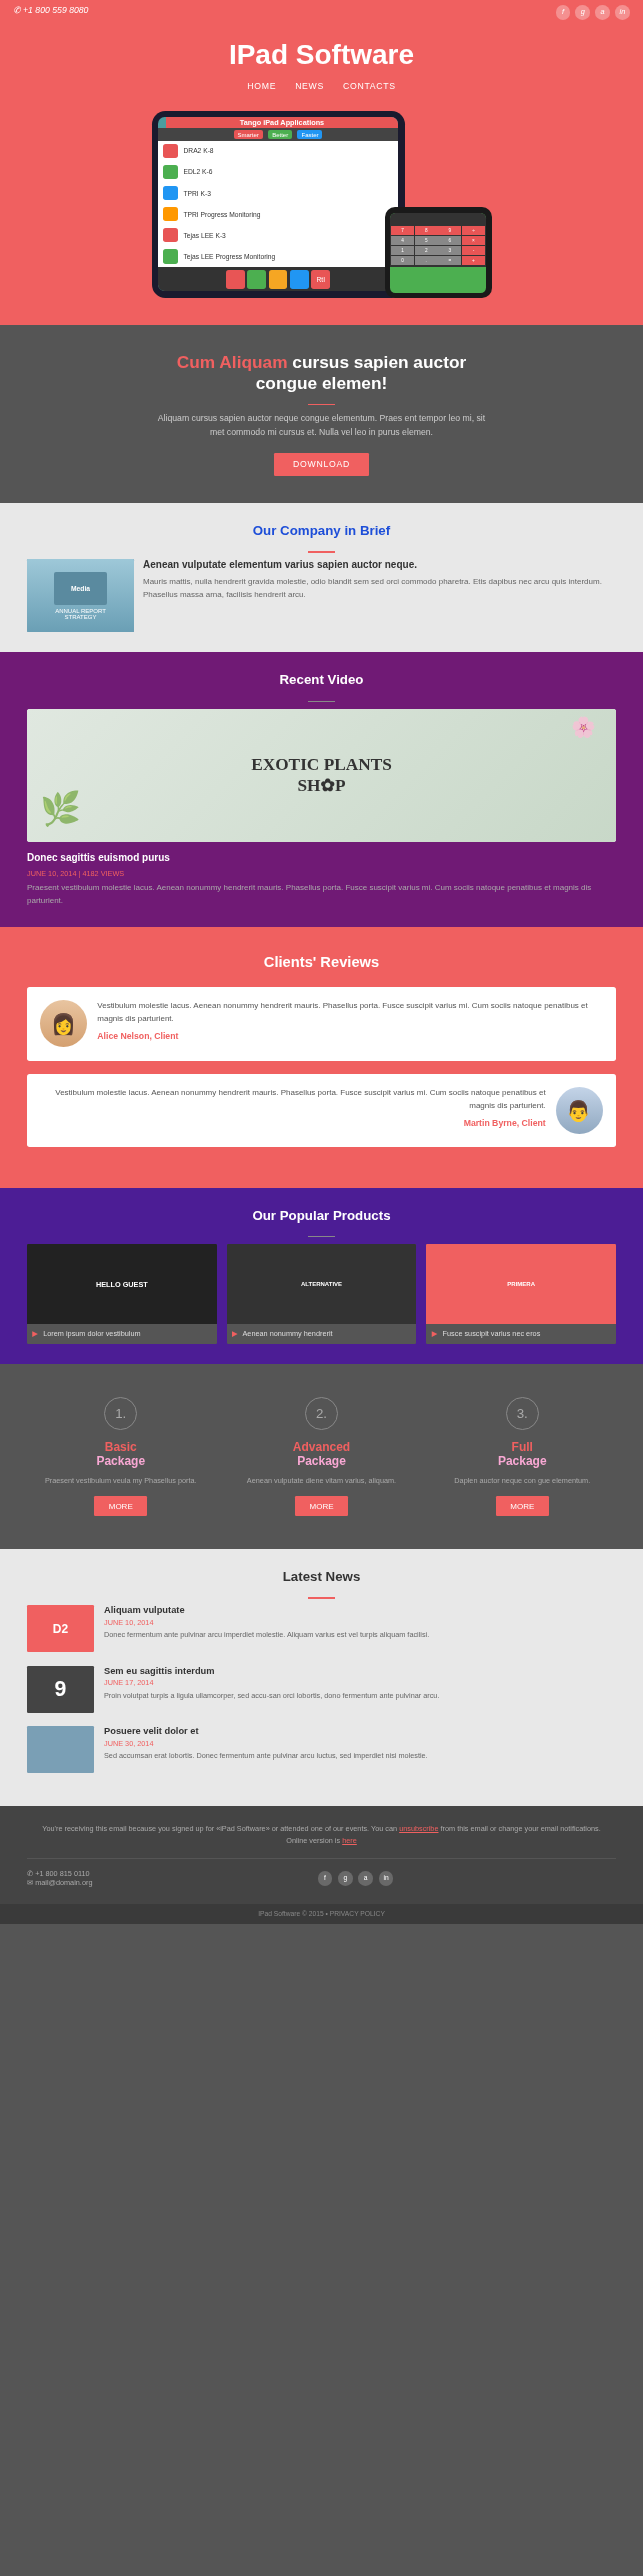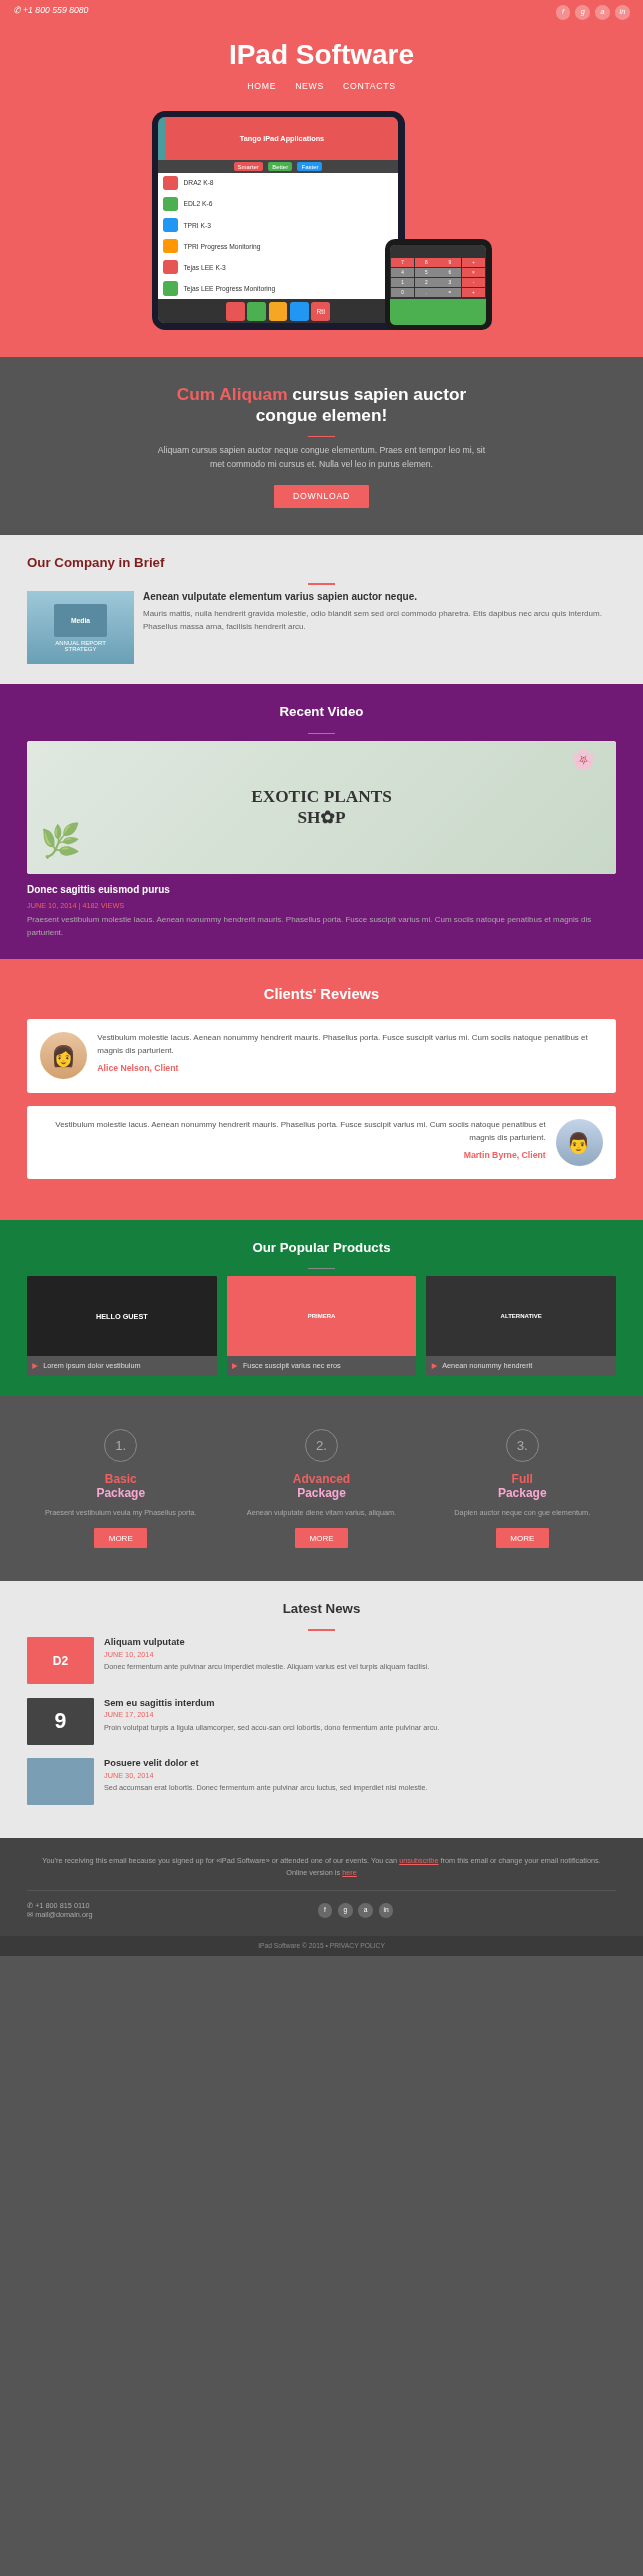--- a/index.html
+++ b/index.html
@@ -12,21 +12,21 @@
     .top-bar .social-icons span { display: inline-block; width: 14.7px; height: 14.7px; border-radius: 50%; background: rgba(255,255,255,0.3); text-align: center; line-height: 14.7px; font-size: 7.3px; margin-left: 2.7px; color: white; }
     .clearfix::after { content: ''; display: table; clear: both; }
 
     
     .hero { background: #f06060; text-align: center; padding: 13.3px 0 20px; }
     .hero h1 { color: white; font-size: 28px; font-weight: bold; margin-bottom: 8px; }
     .nav { margin-bottom: 13.3px; }
     .nav a { color: white; text-decoration: none; font-size: 8.7px; margin: 0 8px; letter-spacing: 0.7px; }
     .tablet-mockup { width: 253px; background: #1a1a2e; border-radius: 13.3px; padding: 6.7px; display: inline-block; vertical-align: bottom; margin-right: -20px; }
     .tablet-screen { background: #4a9d9f; border-radius: 6.7px; overflow: hidden; }
-    .tablet-header { background: #e85555; color: white; text-align: center; padding: 17px; font-size: 7.3px; font-weight: bold; margin-left: 8px; }
+    .tablet-header { background: #e85555; color: white; text-align: center; padding: 1px; font-size: 7.3px; font-weight: bold; margin-left: 8px; }
     .tablet-subheader { background: #444; display: flex; justify-content: center; gap: 5.3px; padding: 2px; }
     .tablet-subheader span { background: #e85555; color: white; font-size: 6px; padding: 1.3px 4px; border-radius: 2px; }
     .tablet-subheader span:nth-child(2) { background: #4CAF50; }
     .tablet-subheader span:nth-child(3) { background: #2196F3; }
     .tablet-row { display: flex; align-items: center; padding: 2.7px 5.3px; border-bottom: 0.7px solid rgba(255,255,255,0.1); background: white; }
     .tablet-row .icon-sq { width: 14.7px; height: 14.7px; background: #e85555; border-radius: 2.7px; margin-right: 5.3px; flex-shrink: 0; }
     .tablet-row .icon-sq.green { background: #4CAF50; }
     .tablet-row .icon-sq.blue { background: #2196F3; }
     .tablet-row .icon-sq.orange { background: #FF9800; }
     .tablet-row span { font-size: 6.7px; color: #333; }
@@ -41,21 +41,21 @@
 
     
     .cum-section { background: #555; padding: 27px; text-align: center; }
     .cum-section h2 { color: white; font-size: 17.3px; margin-bottom: 10px; }
     .cum-section h2 em { color: #f06060; font-style: normal; }
     .cum-section p { color: #ccc; font-size: 8.7px; max-width: 333px; margin: 0 auto 13.3px; line-height: 1.6; }
     .btn-download { background: #f06060; color: white; border: none; padding: 6.7px 18.7px; font-size: 8.7px; letter-spacing: 0.7px; cursor: pointer; border-radius: 1.3px; }
 
     
     .white-section { background: #e8e8e8; padding: 20px 27px; }
-    .white-section h3 { text-align: left; font-size: 13.3px; margin-bottom: 13.3px; color: #7f1d1d; font-weight: bold; }
+    .white-section h3 { text-align: center; font-size: 13.3px; margin-bottom: 13.3px; color: #1d4ed8; font-weight: bold; }
     .company-row { display: flex; gap: 9px; align-items: flex-start; }
     .company-img { width: 107px; height: 73px; background: linear-gradient(135deg, #7ba7bc, #4a7a9b); flex-shrink: 0; border-radius: 1.3px; overflow: hidden; display: flex; align-items: center; justify-content: center; }
     .company-img .img-inner { width: 100%; height: 100%; background: linear-gradient(to bottom, #9ec8d8, #6a9fb5); position: relative; }
     .company-text h4 { font-size: 10px; color: #333; margin-bottom: 5.3px; }
     .company-text p { font-size: 8px; color: #666; line-height: 1.6; }
 
     
     .dark-section { background: #701a75; padding: 20px 27px; }
     .dark-section h3 { text-align: center; font-size: 13.3px; color: #fff; margin-bottom: 13.3px; }
     .video-meta { color: #f06060; font-size: 7.3px; margin: 6.7px 0 3.3px; }
@@ -67,21 +67,21 @@
     .salmon-section h3 { text-align: center; font-size: 14.7px; color: white; margin-bottom: 16.7px; }
     .review-card { background: white; border-radius: 2.7px; padding: 13.3px; margin-bottom: 13.3px; display: flex; gap: 10px; align-items: flex-start; position: relative; }
     .review-card.right { flex-direction: row-reverse; text-align: right; }
     .avatar { width: 47px; height: 47px; border-radius: 50%; background: #ddd; flex-shrink: 0; overflow: hidden; display: flex; align-items: center; justify-content: center; font-size: 20px; }
     .avatar.female { background: linear-gradient(to bottom, #e8c4a0, #d4a070); }
     .avatar.male { background: linear-gradient(to bottom, #c4d4e8, #90a8c0); }
     .review-text p { font-size: 8px; color: #555; line-height: 1.6; }
     .reviewer-name { color: #f06060; font-size: 8.7px; font-weight: bold; margin-top: 5.3px; }
 
     
-    .dark-section2 { background: #15803d; padding: 20px 27px; }
+    .dark-section2 { background: #4c1d95; padding: 20px 27px; }
     .dark-section2 h3 { text-align: center; font-size: 13.3px; color: white; margin-bottom: 13.3px; }
     .products-grid { display: grid; grid-template-columns: repeat(3, 1fr); gap: 10px; }
     .product-card { background: #555; border-radius: 1.3px; overflow: hidden; }
     .product-img { height: 80px; display: flex; align-items: center; justify-content: center; font-size: 9.3px; font-weight: bold; color: white; }
     .product-img.dark { background: #222; color: white; }
     .product-img.medium { background: #333; color: white; }
     .product-img.salmon { background: #f06060; color: white; }
     .product-label { color: #ddd; font-size: 7.3px; padding: 5.3px; }
     .product-label .arrow { color: #f06060; margin-right: 3.3px; }
 
@@ -286,35 +286,35 @@
     <div class="product-card">
       <div class="product-img dark">
         <span style="font-size:7.3px;text-align:center;padding:3.3px;">HELLO GUEST</span>
       </div>
       <div class="product-label">
         <span class="arrow">▶</span>
         <span>Lorem ipsum dolor vestibulum</span>
       </div>
     </div>
     <div class="product-card">
+      <div class="product-img medium">
+        <span style="font-size:6px;text-align:center;padding:3.3px;">ALTERNATIVE</span>
+      </div>
+      <div class="product-label">
+        <span class="arrow">▶</span>
+        <span>Aenean nonummy hendrerit</span>
+      </div>
+    </div>
+    <div class="product-card">
       <div class="product-img salmon">
         <span style="font-size:6px;text-align:center;padding:3.3px;">PRIMERA</span>
       </div>
       <div class="product-label">
         <span class="arrow">▶</span>
         <span>Fusce suscipit varius nec eros</span>
-      </div>
-    </div>
-    <div class="product-card">
-      <div class="product-img medium">
-        <span style="font-size:6px;text-align:center;padding:3.3px;">ALTERNATIVE</span>
-      </div>
-      <div class="product-label">
-        <span class="arrow">▶</span>
-        <span>Aenean nonummy hendrerit</span>
       </div>
     </div>
   </div>
 </div>
 
 <div class="dark-section3">
   <div class="packages-grid">
     <div class="package-card">
       <div class="pkg-number">1.</div>
       <div class="pkg-name">Basic</div>

